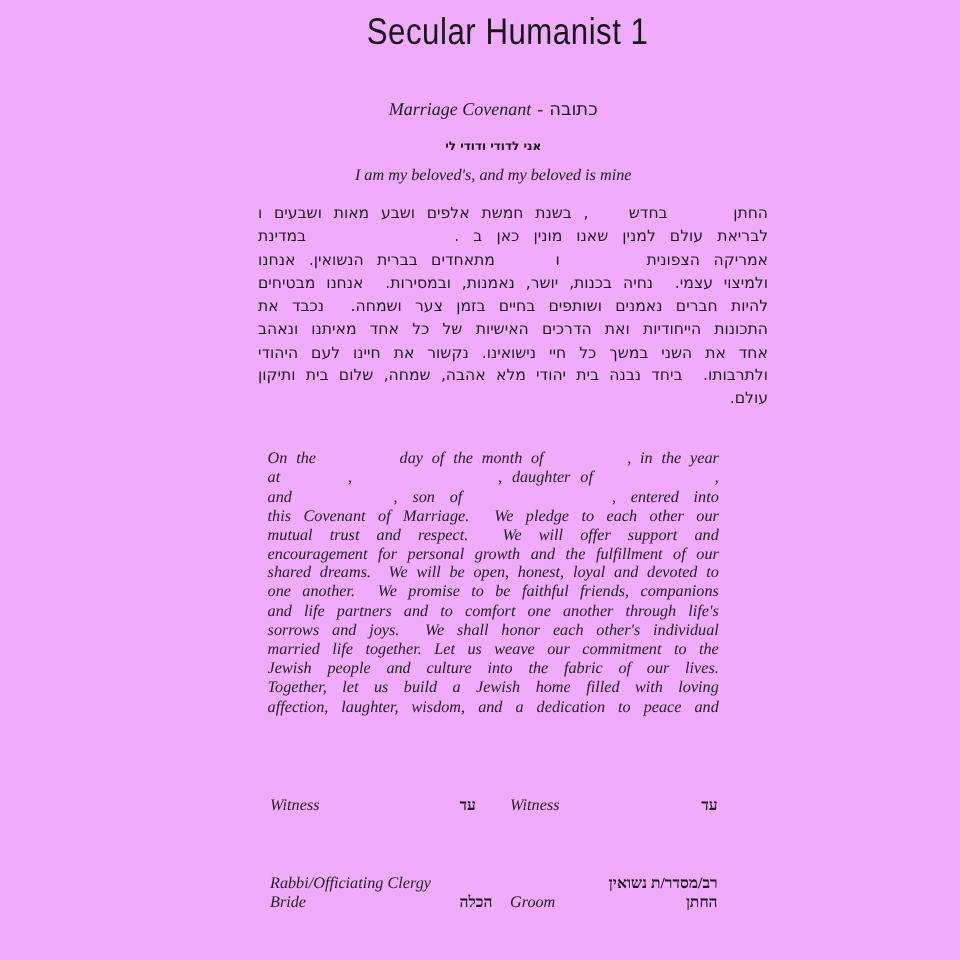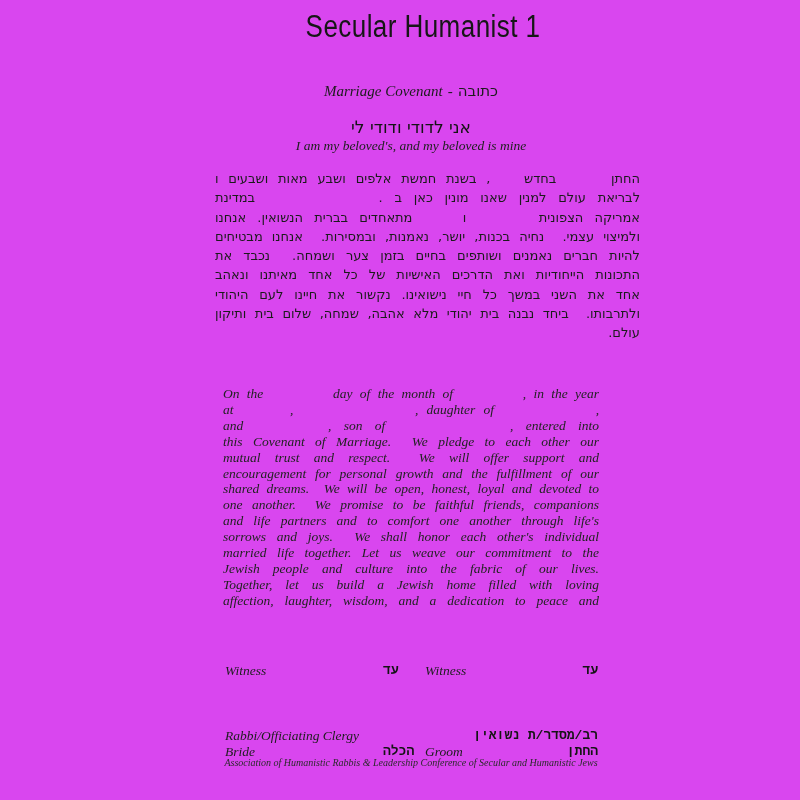--- a/index.html
+++ b/index.html
@@ -1,56 +1,56 @@
 <!DOCTYPE html>
 <html><head>
 <meta charset="utf-8">
 <style>
   html,body{margin:0;padding:0;background:#ffffff;}
   .page{
     position:relative;
     width:800px;height:800px;
-    background:#d946ef;
+    background:#f0abfc;
     font-family:"Liberation Serif", serif;
     color:#1c1c1c;
     overflow:hidden;
   }
   .title{
     position:absolute; top:11px; left:423px;
     margin:0; font-family:"Liberation Sans", sans-serif;
     font-weight:400; font-size:31px; line-height:32px;
     color:#161616; white-space:nowrap;
     transform:translateX(-50%) scaleX(0.84);
     letter-spacing:0.5px;
   }
   .center-col{position:absolute; left:223px; width:376px; text-align:center;}
   .subtitle{top:82px; font-size:15px;}
   .subtitle .it{font-style:italic;margin-top:48px;}
   .subtitle .sep{margin:0 5px;}
   .subtitle .he, .verse-he{font-family:"DejaVu Sans", sans-serif;}
-  .verse-he{top:117px; font-size:17px; font-weight:400; color:#141414;}
+  .verse-he{top:117px; font-size:10px; font-weight:700; color:#141414;}
   .verse-en{top:138px; font-style:italic; font-size:13.5px; color:#202020;text-align:center;}
   .heb-para{
     position:absolute; top:169px; left:215px; width:425px;
     direction:rtl; font-family:"DejaVu Sans", sans-serif;
     font-size:13px; line-height:19.3px; color:#1b1b1b;
   }
   .eng-para{
     position:absolute; top:374px; left:223px; width:376px;
-    font-style:italic; font-size:13.5px; line-height:15.9px; color:#222222;margin-top:12px;
+    font-style:italic; font-size:13.5px; line-height:15.9px; color:#222222;
   }
   .tline{white-space:normal;}
   .tline.just{text-align:justify; text-align-last:justify;}
   .blank{display:inline-block; height:1px;}
   .sig-row{position:absolute; left:225px; width:373px; height:18px;}
   .row-witness{top:663px;} .row-couple{top:700px;margin-top:44px;} .row-clergy{top:728px;}
   .sig-en{position:absolute; left:0; font-style:italic; font-size:13.5px; color:#1d1d1d; white-space:nowrap;}
   .sig-en.pos2{left:200px;}
   .sig-he{
-    position:absolute; font-family:Liberation Mono, monospace;
+    position:absolute; font-family:Liberation Serif, serif;
     font-weight:bold; font-size:13px; color:#141414; white-space:nowrap;
   }
   .sig-he.pos1{left:158px;}
   .sig-he.posr{right:0;}
   .footer{
     position:absolute; top:757px; left:223px; width:376px;
     text-align:center; font-style:italic; font-size:10px; color:#2a2a2a;
     white-space:nowrap;
   }
 </style>
@@ -109,15 +109,14 @@
     <span class="sig-he pos1" dir="rtl">הכלה</span>
     <span class="sig-en pos2">Groom</span>
     <span class="sig-he posr" dir="rtl">החתן</span>
   </div>
 
   <div class="sig-row row-clergy">
     <span class="sig-en">Rabbi/Officiating Clergy</span>
     <span class="sig-he posr" dir="rtl">רב/מסדר/ת נשואין</span>
   </div>
 
-  <div class="footer">Association of Humanistic Rabbis &amp; Leadership Conference of Secular and Humanistic Jews</div>
 
 </div>
 
 </body></html>

